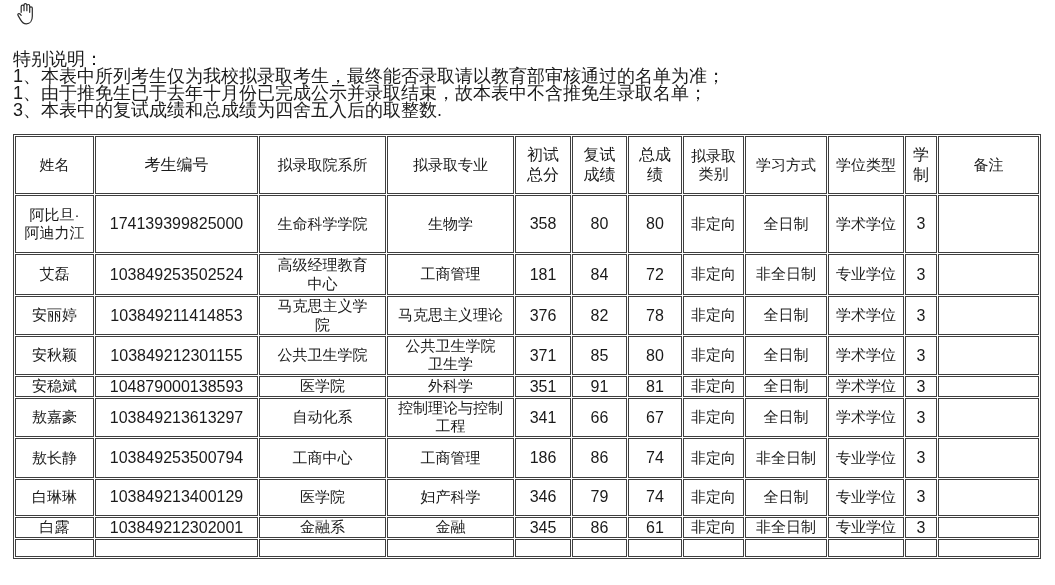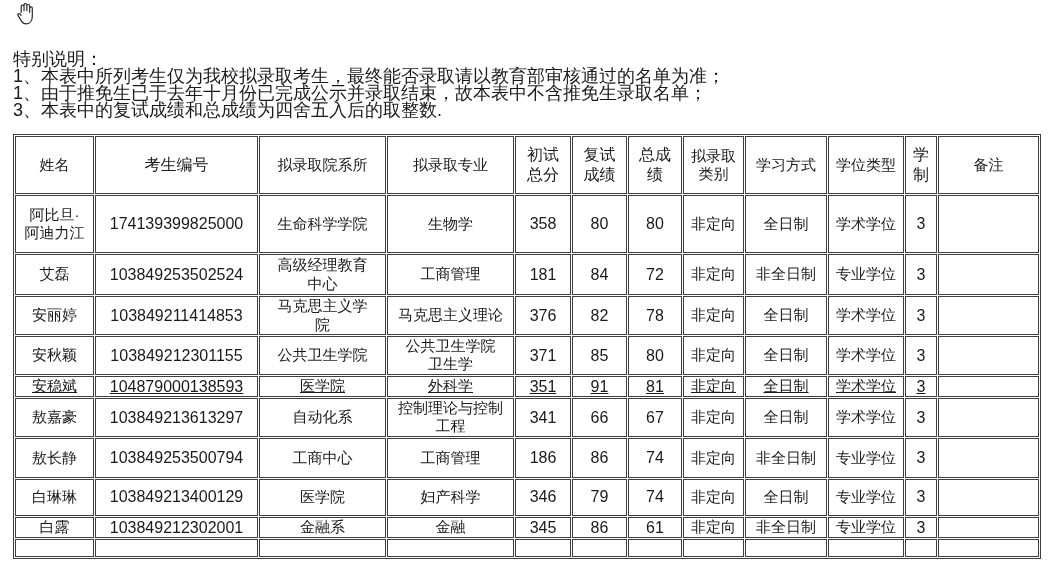--- a/index.html
+++ b/index.html
@@ -42,21 +42,21 @@
     background: #fff;
   }
   
   .roster .c1, .roster .c4, .roster .c5, .roster .c6, .roster .c10 { font-size: 16px; }
 
   thead tr       { height: 58px; }
   tbody tr:nth-child(1)  { height: 58px; }
   tbody tr:nth-child(2)  { height: 41px; }
   tbody tr:nth-child(3)  { height: 39px; }
   tbody tr:nth-child(4)  { height: 38px; }
-  tbody tr:nth-child(5)  { height: 18px; text-decoration: underline; }
+  tbody tr:nth-child(5)  { height: 18px; }
   tbody tr:nth-child(6)  { height: 17px; }
   tbody tr:nth-child(7)  { height: 40px; }
   tbody tr:nth-child(8)  { height: 37px; }
   tbody tr:nth-child(9)  { height: 18px; }
   tbody tr:nth-child(10) { height: 34px; }
   tbody tr.partial       { height: 18px; }
 </style>
 </head>
 <body>
 

